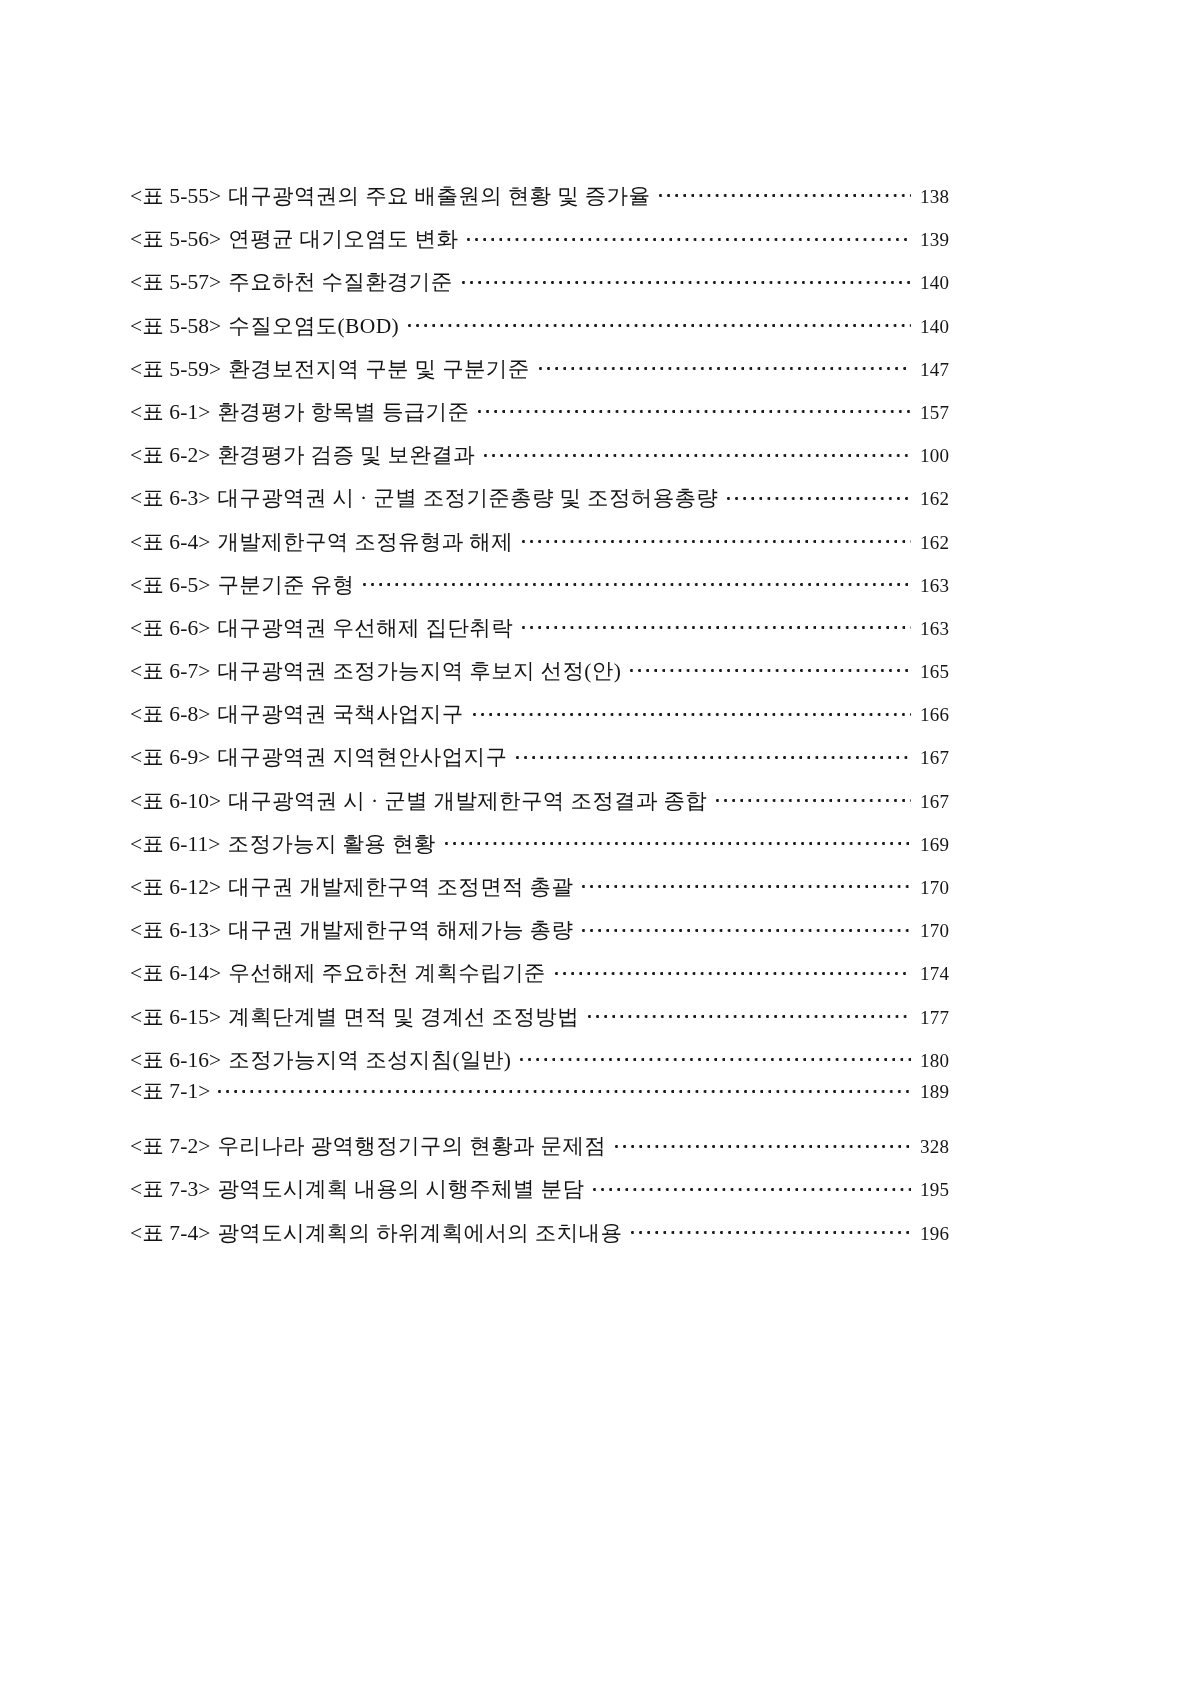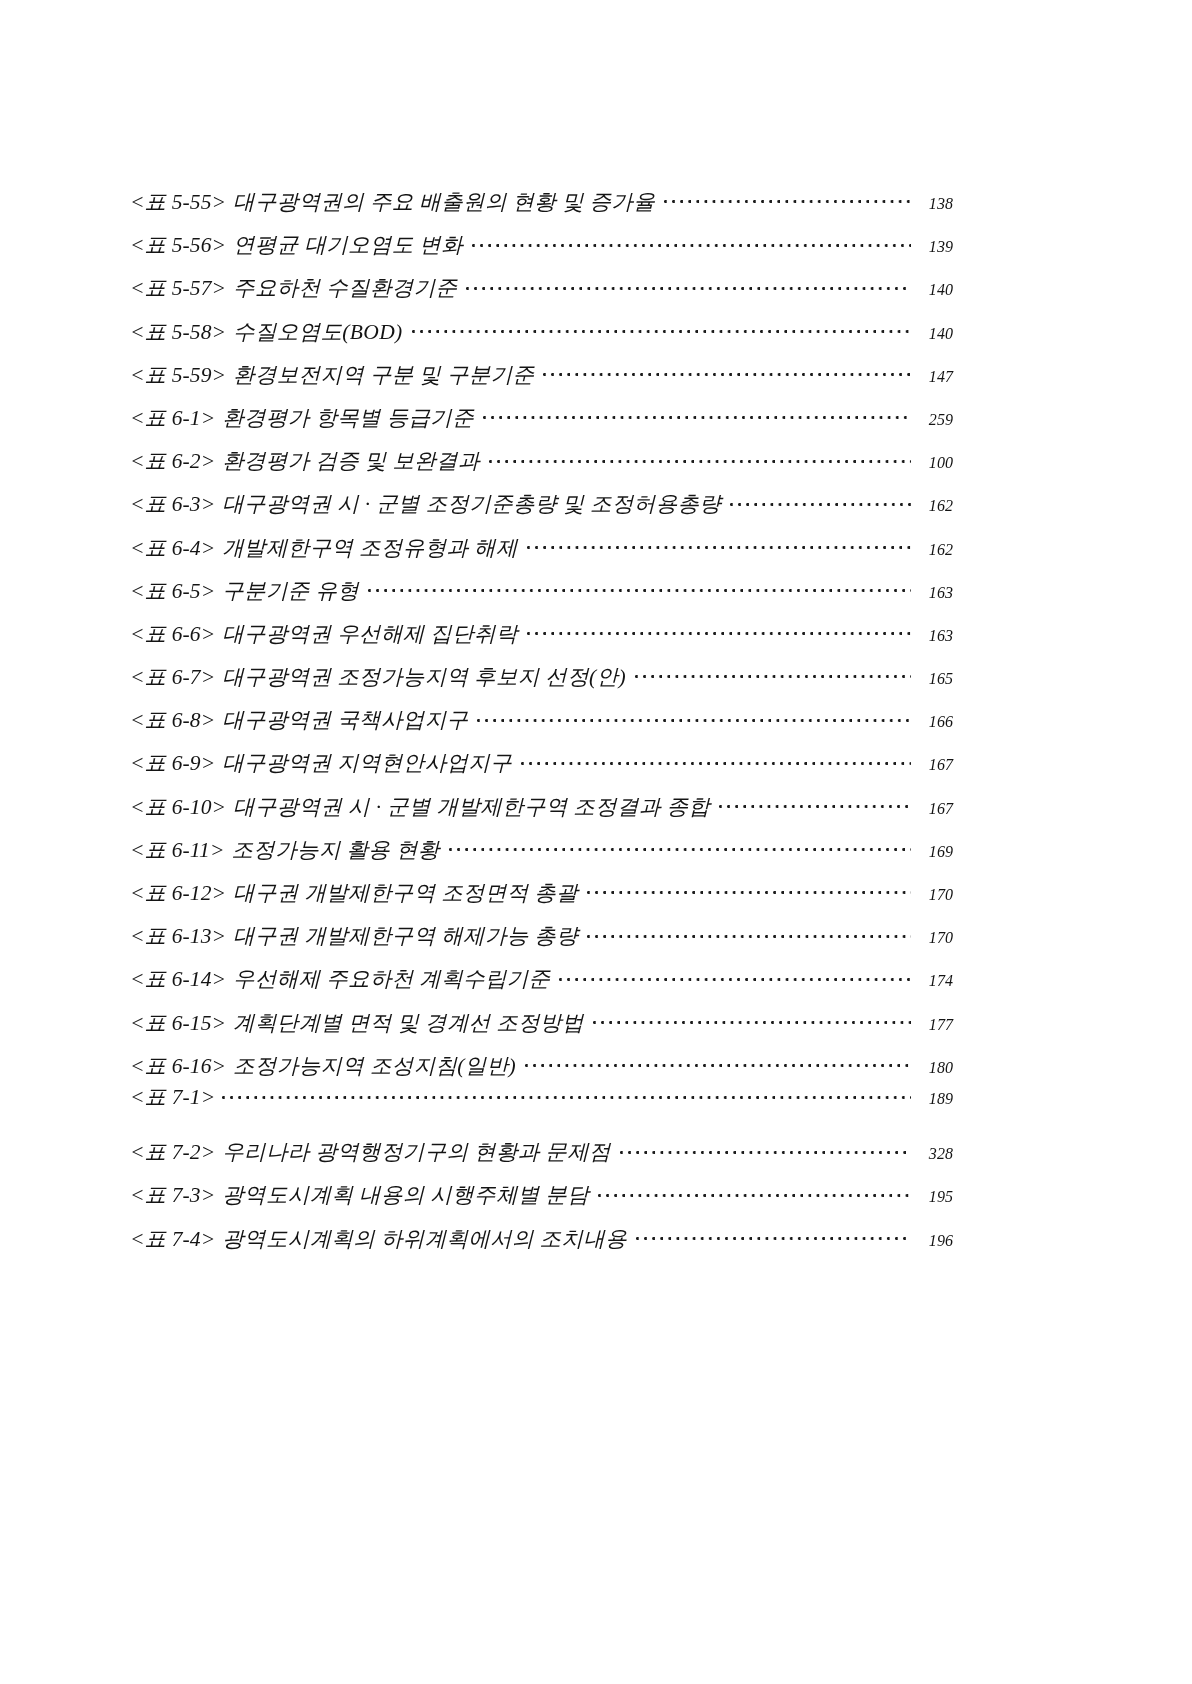--- a/index.html
+++ b/index.html
@@ -20,23 +20,22 @@
     position: relative;
     width: 1192px;
     height: 1684px;
     background: #ffffff;
     box-sizing: border-box;
   }
 
   .toc-body {
     position: absolute;
     left: 130px;
-    top: 176px;
+    top: 170px;
     width: 832px;
-    font-style: italic;
   }
 
   .toc-entry {
     display: flex;
     align-items: baseline;
     width: 100%;
     font-size: 21.5px;
     line-height: 1;
     height: 43.2px;
     white-space: nowrap;
@@ -73,24 +72,24 @@
     bottom: 0.26em;
     height: 3px;
     background-image: radial-gradient(circle at 1.5px 1.5px, #1a1a1a 1.35px, rgba(0,0,0,0) 1.6px);
     background-size: 8.1px 3px;
     background-repeat: repeat-x;
   }
 
   .entry-page {
     flex: 0 0 auto;
     padding-left: 9px;
-    text-align: center;
+    text-align: left;
     min-width: 42px;
     color: #141414;
-    font-size: 16px;
+    font-size: 19px;
     letter-spacing: 0.2px;
   }
 
   
   .entry-label, .entry-title {
     font-family: "Liberation Serif", "DejaVu Serif", serif;
   }
 </style>
 </head>
 <body>
@@ -124,21 +123,21 @@
       <div class="toc-entry">
         <span class="entry-label">&lt;표 5-59&gt;</span>
         <span class="entry-title">환경보전지역 구분 및 구분기준</span>
         <span class="leader"></span>
         <span class="entry-page">147</span>
       </div>
       <div class="toc-entry">
         <span class="entry-label">&lt;표 6-1&gt;</span>
         <span class="entry-title">환경평가 항목별 등급기준</span>
         <span class="leader"></span>
-        <span class="entry-page">259</span>
+        <span class="entry-page">157</span>
       </div>
       <div class="toc-entry">
         <span class="entry-label">&lt;표 6-2&gt;</span>
         <span class="entry-title">환경평가 검증 및 보완결과</span>
         <span class="leader"></span>
         <span class="entry-page">100</span>
       </div>
       <div class="toc-entry">
         <span class="entry-label">&lt;표 6-3&gt;</span>
         <span class="entry-title">대구광역권 시 · 군별 조정기준총량 및 조정허용총량</span>

